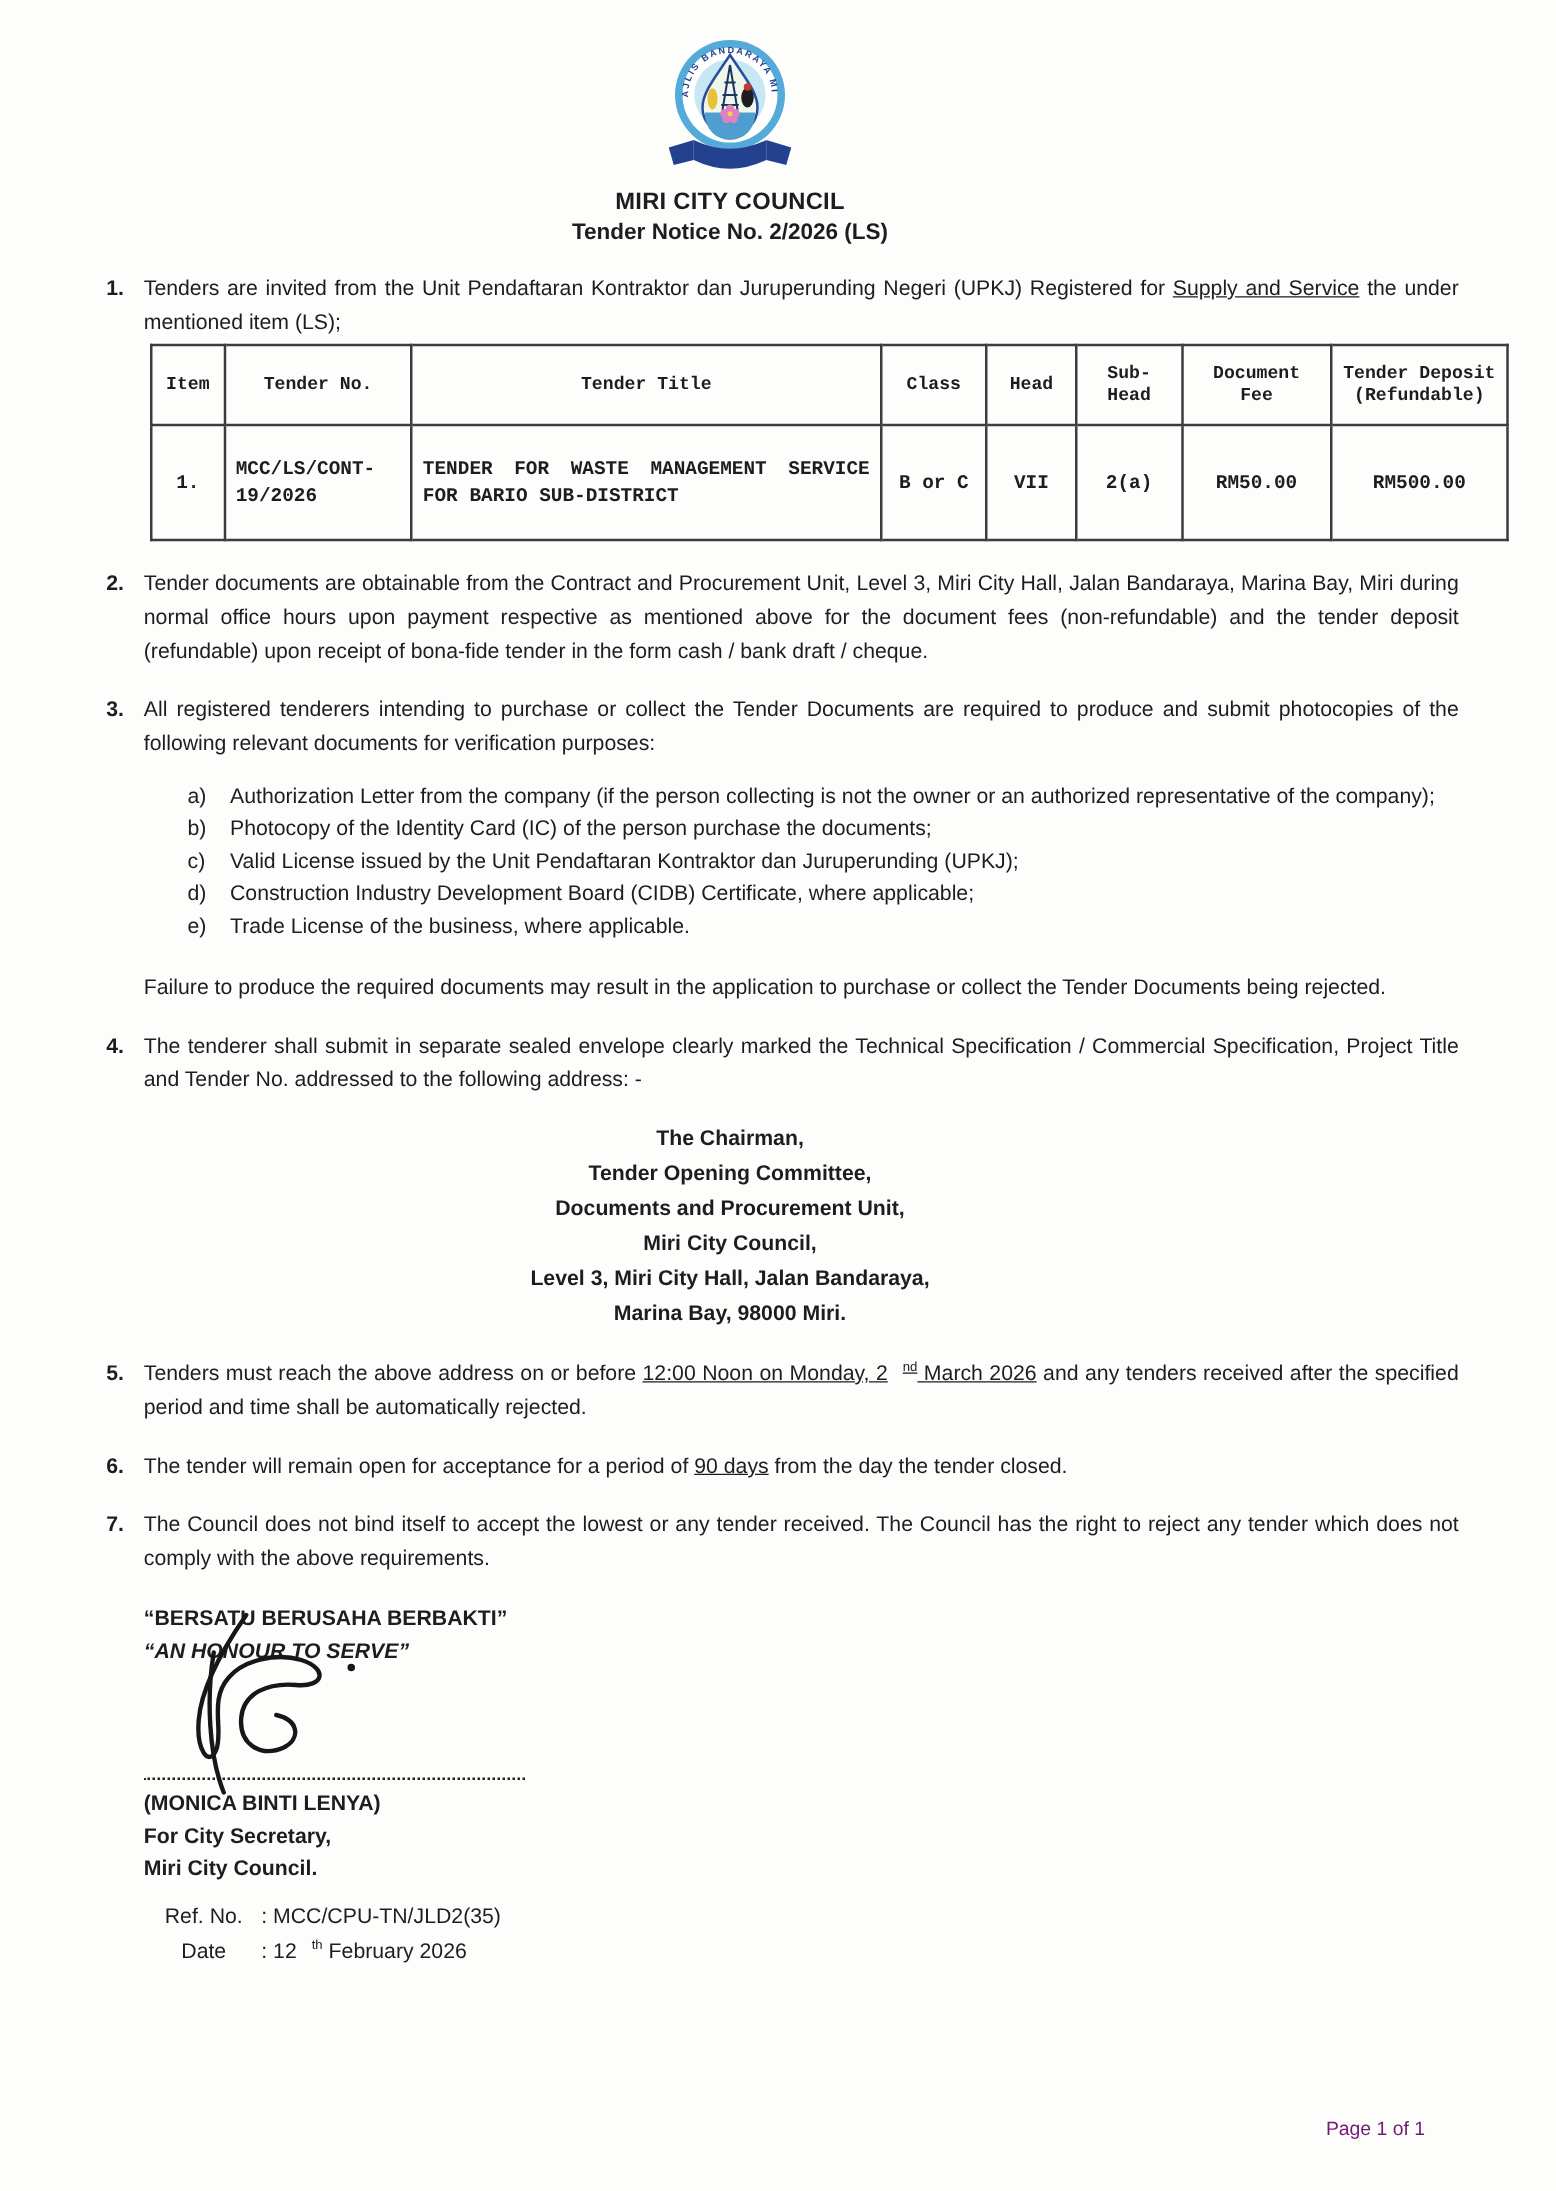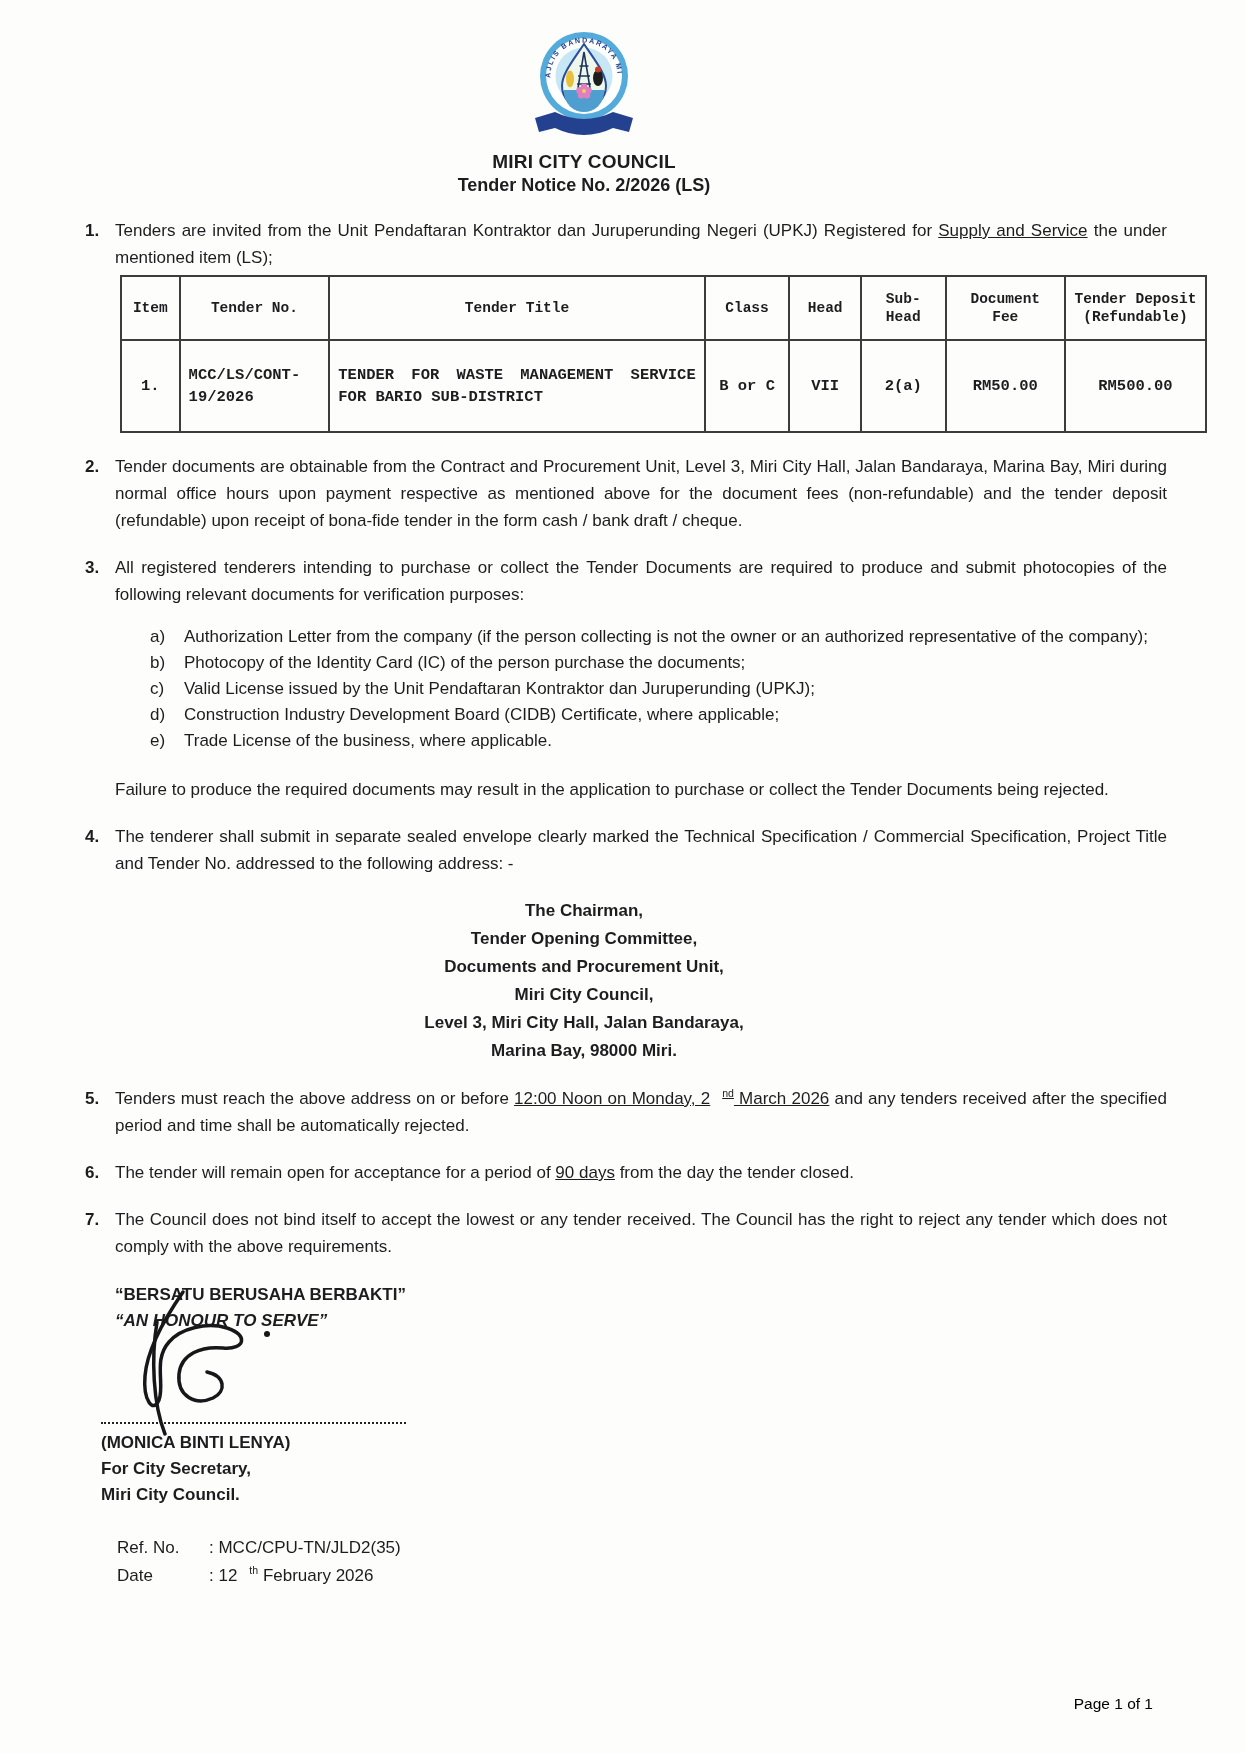--- a/index.html
+++ b/index.html
@@ -34,30 +34,30 @@
   .sub-item { display:flex; line-height:26px; }
   .sub-item .letter { flex:0 0 34px; }
   .sub-item .ctext  { flex:1; }
 
   .failure { margin:22px 0 0 30px; text-align:justify; }
 
   .address { text-align:center; font-weight:700; line-height:28px; margin-top:20px; margin-right:84px; }
 
   .motto { margin:22px 0 0 30px; font-weight:700; line-height:26px; }
 
-  .sig-block { position:relative; margin-left:16px; padding-top:88px; }
+  .sig-block { position:relative; margin-left:30px; padding-top:88px; }
   .sig-svg { position:absolute; left:-6px; top:-46px; }
   .dotline { width:305px; border-bottom:2.5px dotted #222; height:0; margin-bottom:6px; }
   .sig-name,.sig-title,.sig-org { font-weight:700; line-height:26px; }
 
-  .ref-block { margin:26px 0 0 32px; }
+  .ref-block { margin:11px 0 0 32px;text-align:center; }
   .ref-row { display:flex; line-height:28px; }
   .ref-row .lbl { flex:0 0 92px; }
 
-  .page-footer { position:absolute; right:92px; bottom:36px; font-size:15.5px; color:#000000; }
+  .page-footer { position:absolute; right:105px; bottom:36px; font-size:15.5px; color:#701a75; }
 </style>
 </head>
 <body>
 
 <div class="page">
 
   <header class="doc-header">
     <svg class="logo" viewBox="0 0 150 110" width="150" height="110" aria-hidden="true">
       <defs>
         <path id="ringArc" d="M 41.5 46 A 33.5 33.5 0 1 1 108.5 46"></path>

